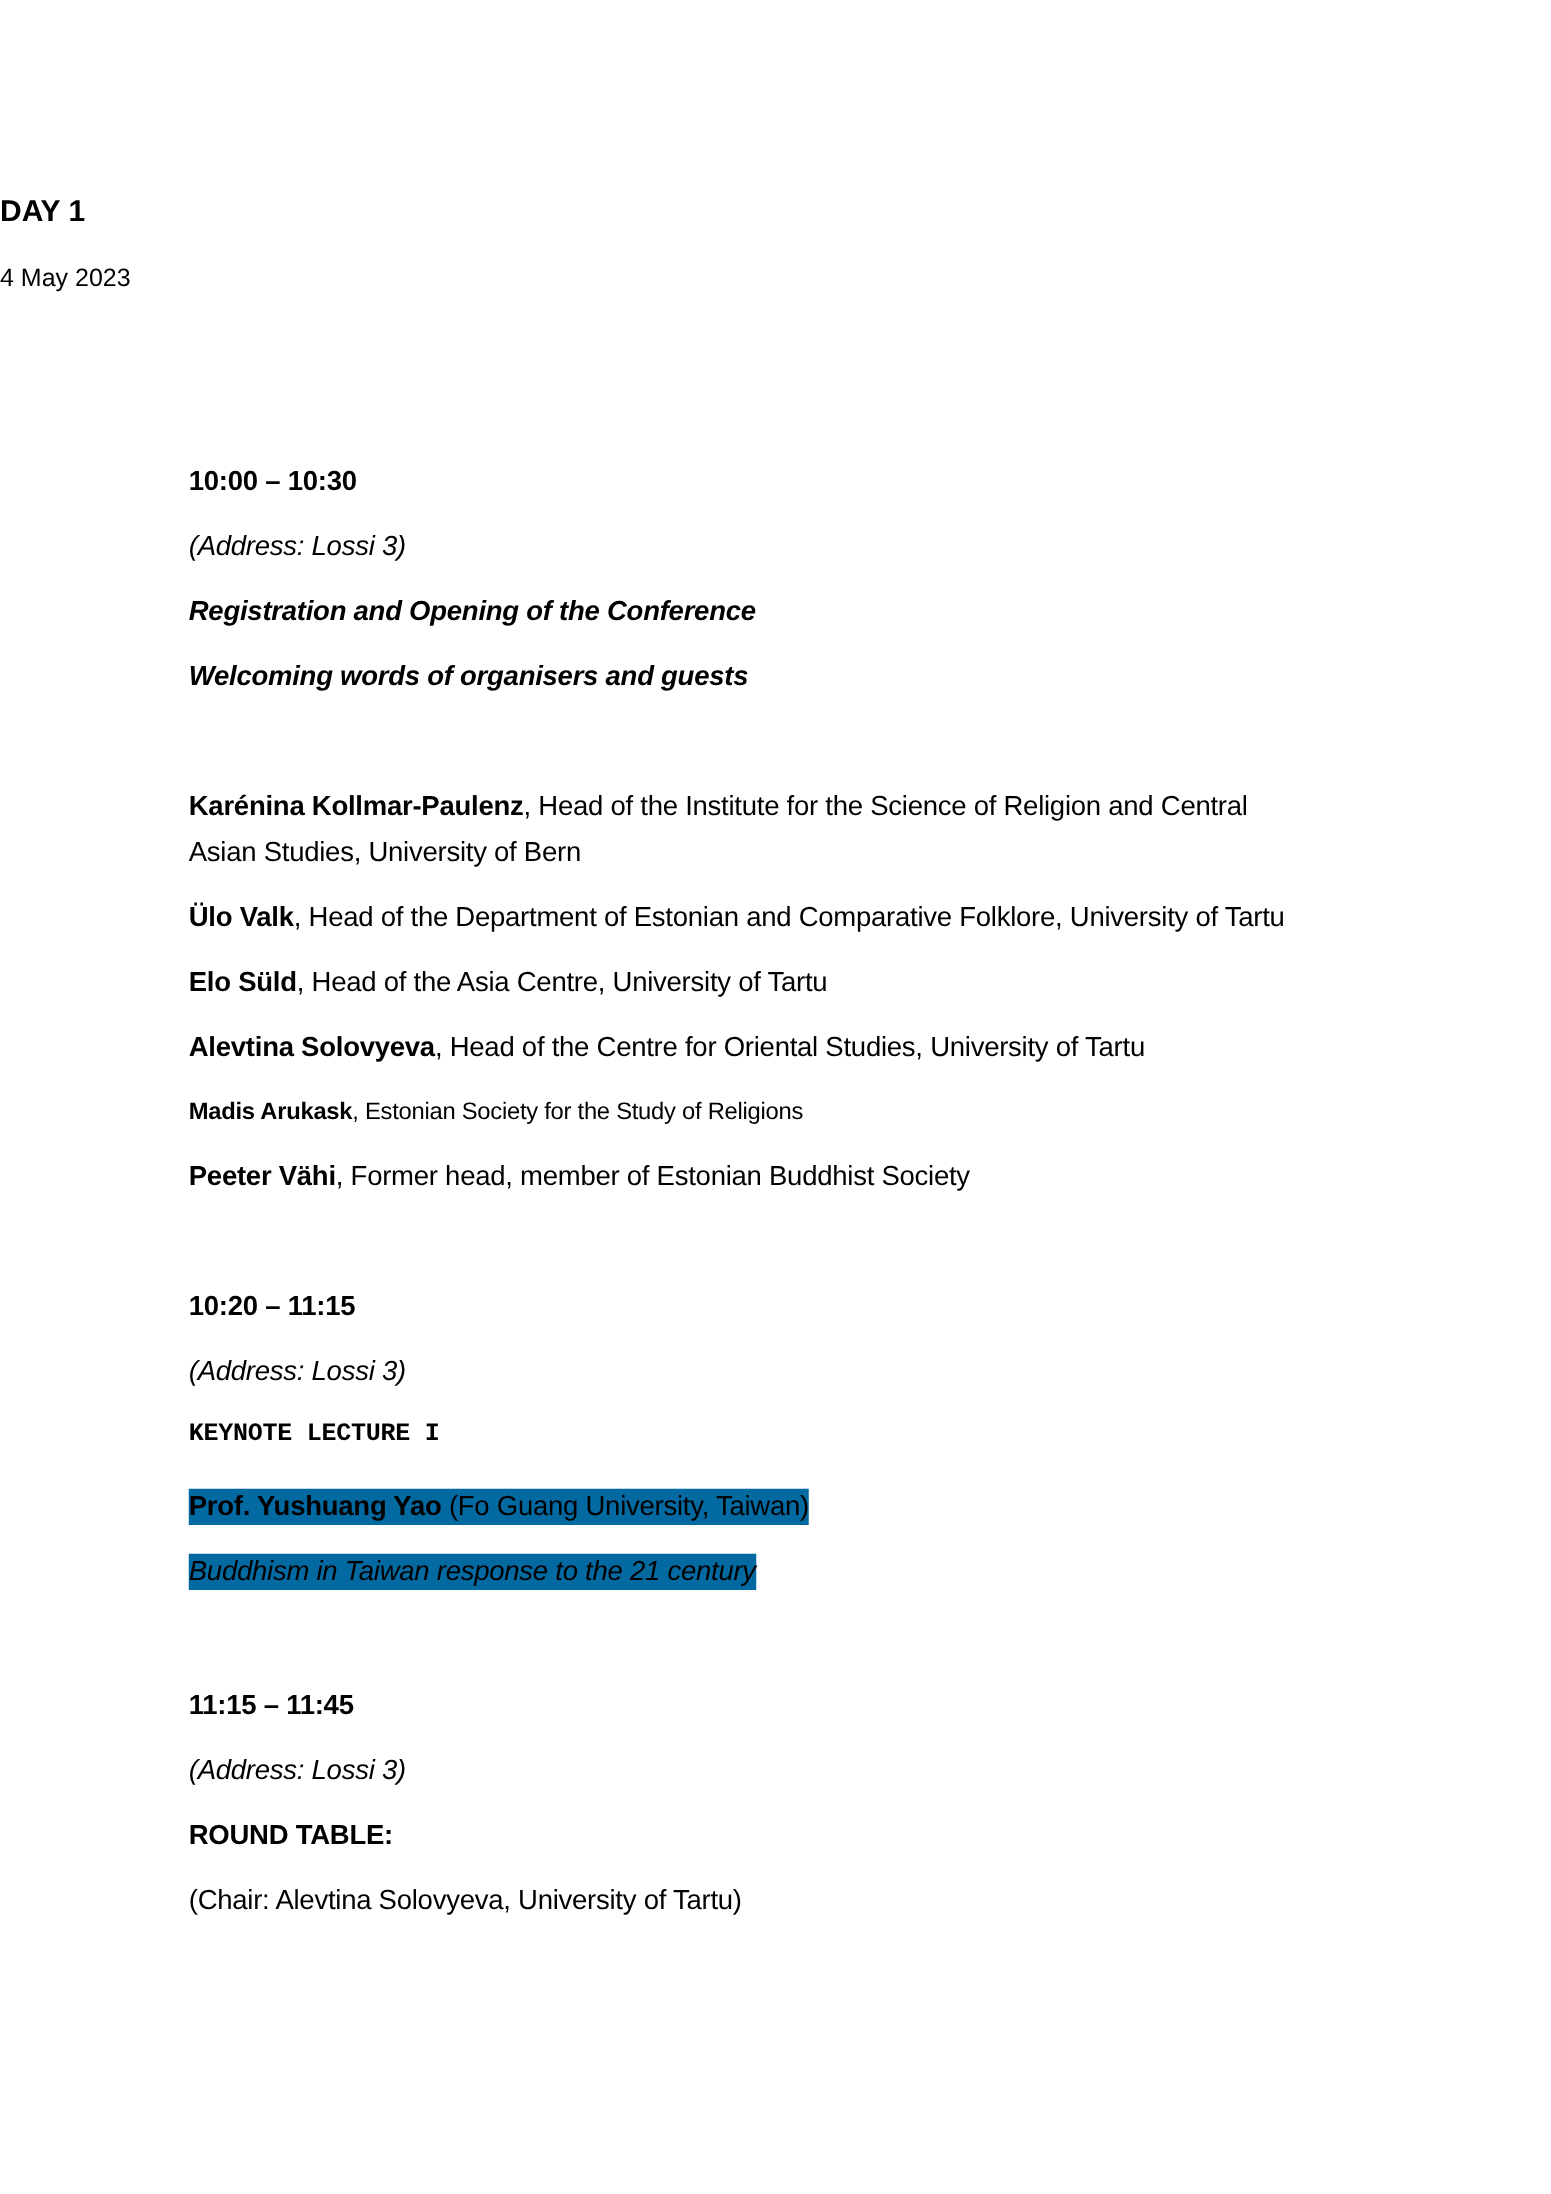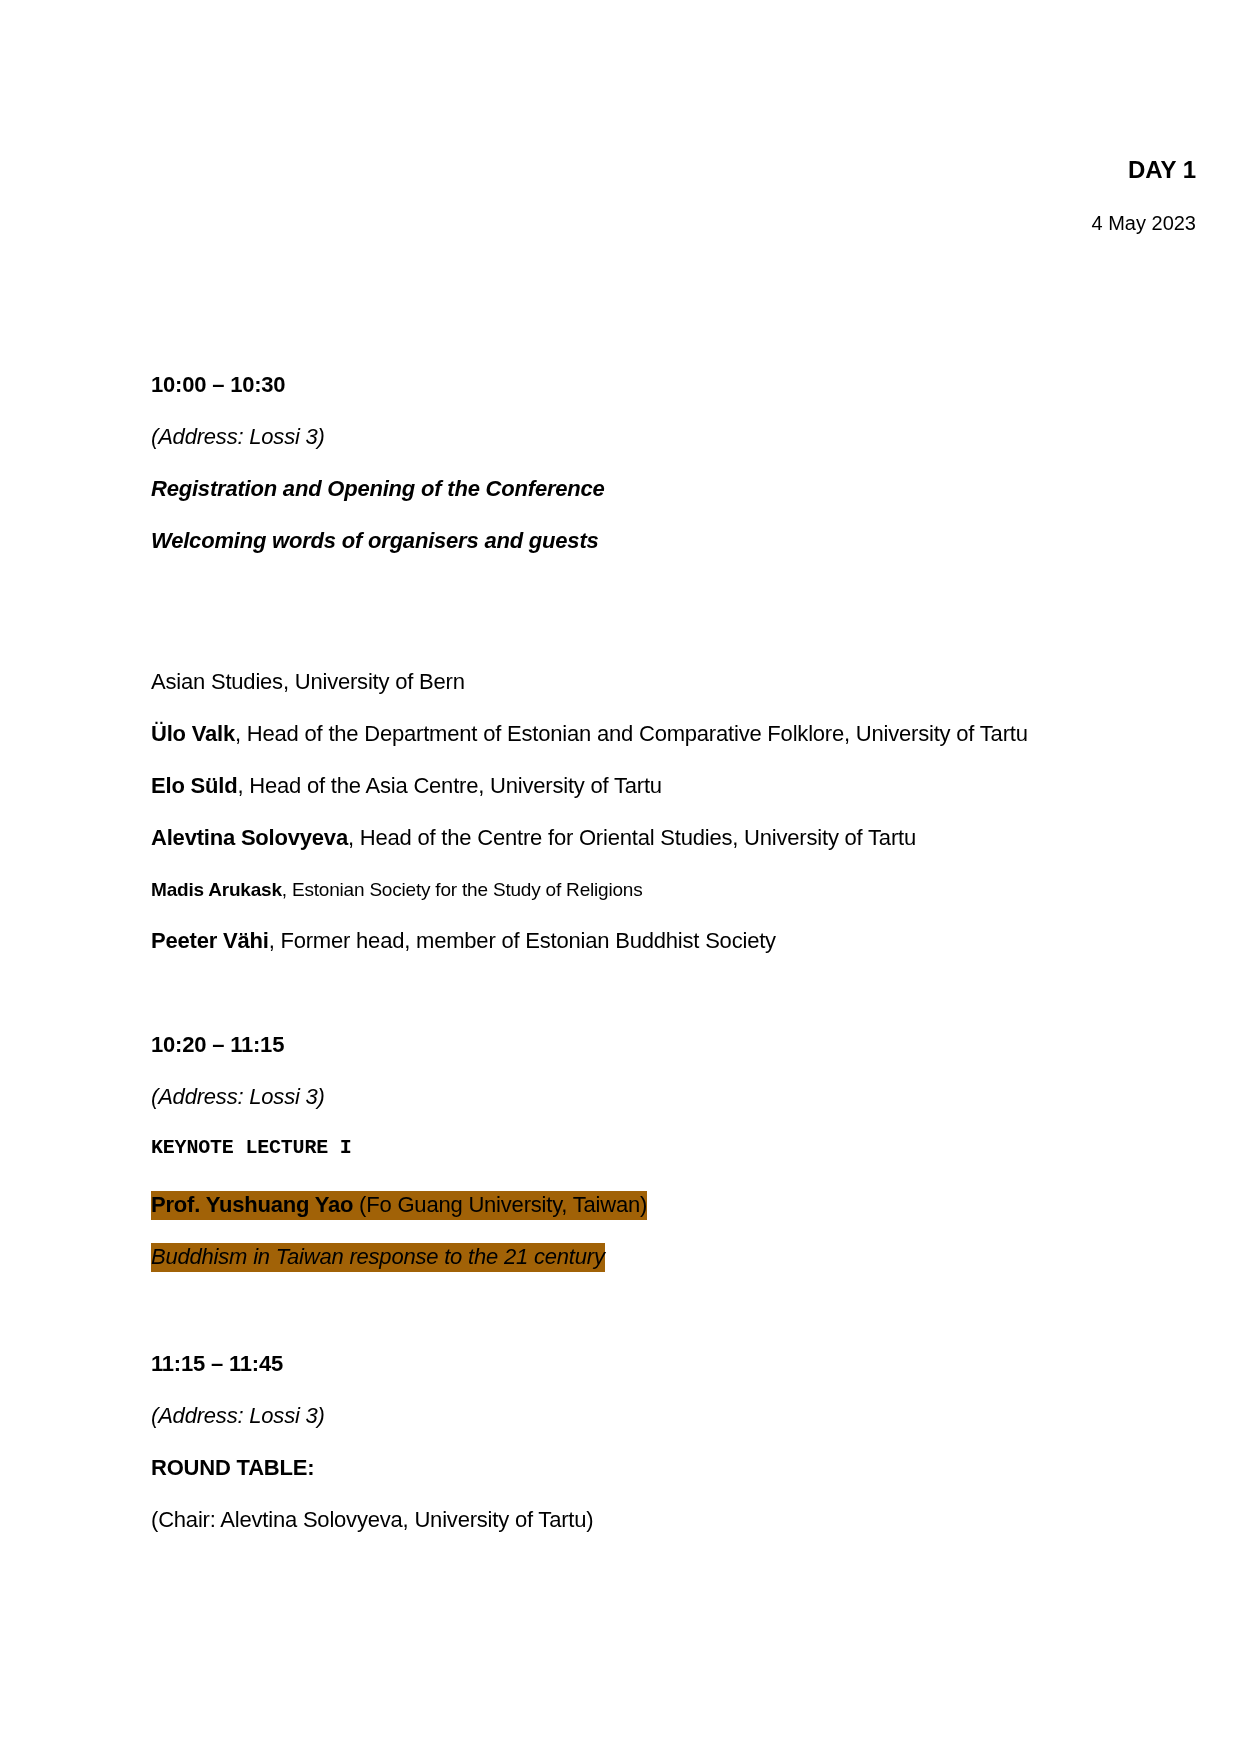--- a/index.html
+++ b/index.html
@@ -2,44 +2,47 @@
 <html><head>
 <meta charset="utf-8">
 <style>
   html, body { margin: 0; padding: 0; background: #ffffff; }
   body {
     width: 1241px; height: 1755px; position: relative; overflow: hidden;
     font-family: "Liberation Sans", "DejaVu Sans", sans-serif;
     color: #000000;
   }
   .page { position: absolute; left: 0; top: 0; width: 1241px; height: 1755px; }
-  .center { position: absolute; left: 0; width: 1196px; text-align: right; }
+  .center { position: absolute; left: 0; width: 1196px; text-align: left; }
   .line { position: absolute; left: 151px; white-space: nowrap; font-size: 22px; letter-spacing: -0.2px; }
   .day { top: 156px; font-size: 24px; font-weight: bold; }
   .date { top: 212px; font-size: 20px; }
   .b { font-weight: bold; }
   .i { font-style: italic; }
   .bi { font-weight: bold; font-style: italic; }
   .small { font-size: 19px; }
   .heading { font-size: 20px; font-weight: bold; font-family: Liberation Mono, monospace; }
-  .hl { background: #a16207; padding: 1px 0 3px 0; }
+  .hl { background: #0369a1; padding: 1px 0 3px 0; }
 </style>
 </head>
 <body>
 
 <div class="page">
 
   <div class="center day">DAY 1</div>
   <div class="center date">4 May 2023</div>
 
   <div class="line b" style="top:372px;">10:00 – 10:30</div>
   <div class="line i" style="top:424px;">(Address: Lossi 3)</div>
   <div class="line bi" style="top:476px;">Registration and Opening of the Conference</div>
   <div class="line bi" style="top:528px;">Welcoming words of organisers and guests</div>
 
+  <div class="line" style="top:632px;">
+    <span class="b">Karénina Kollmar-Paulenz</span><span>, Head of the Institute for the Science of Religion and Central</span>
+  </div>
   <div class="line" style="top:669px;">Asian Studies, University of Bern</div>
   <div class="line" style="top:721px;">
     <span class="b">Ülo Valk</span><span>, Head of the Department of Estonian and Comparative Folklore, University of Tartu</span>
   </div>
   <div class="line" style="top:825px;">
     <span class="b">Alevtina Solovyeva</span><span>, Head of the Centre for Oriental Studies, University of Tartu</span>
   </div>
   <div class="line" style="top:773px;">
     <span class="b">Elo Süld</span><span>, Head of the Asia Centre, University of Tartu</span>
   </div>

